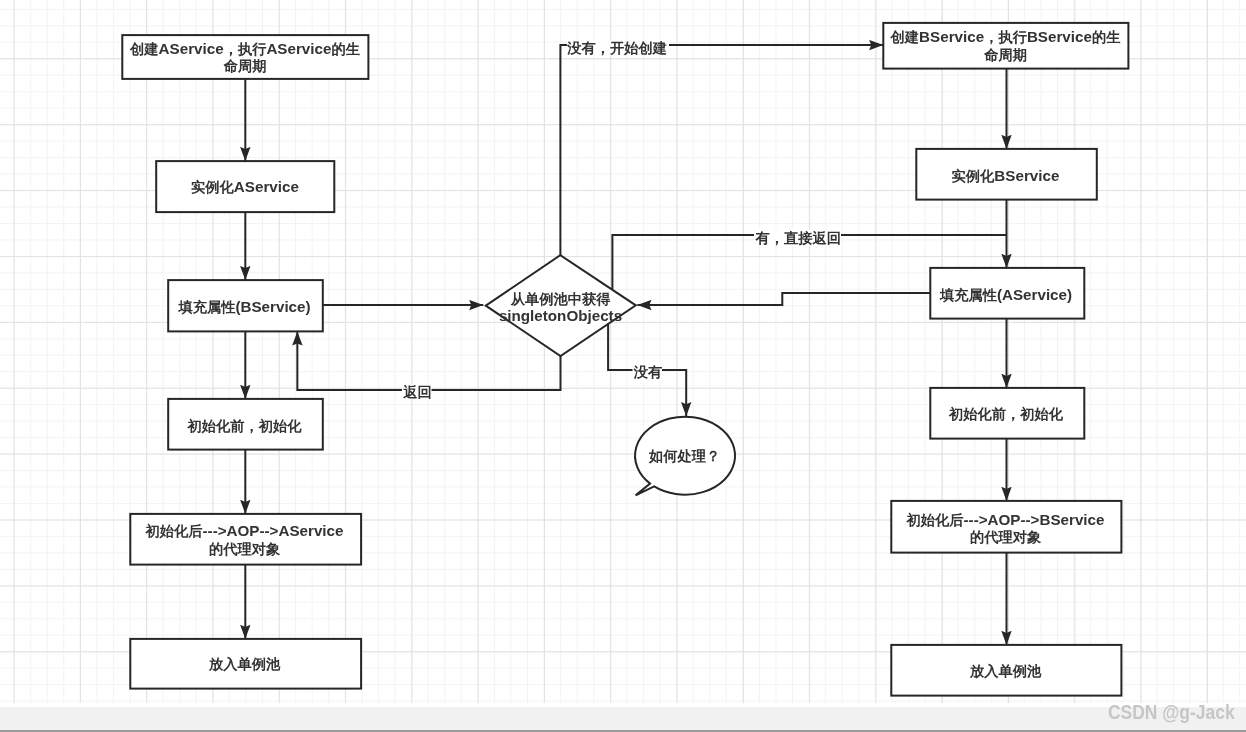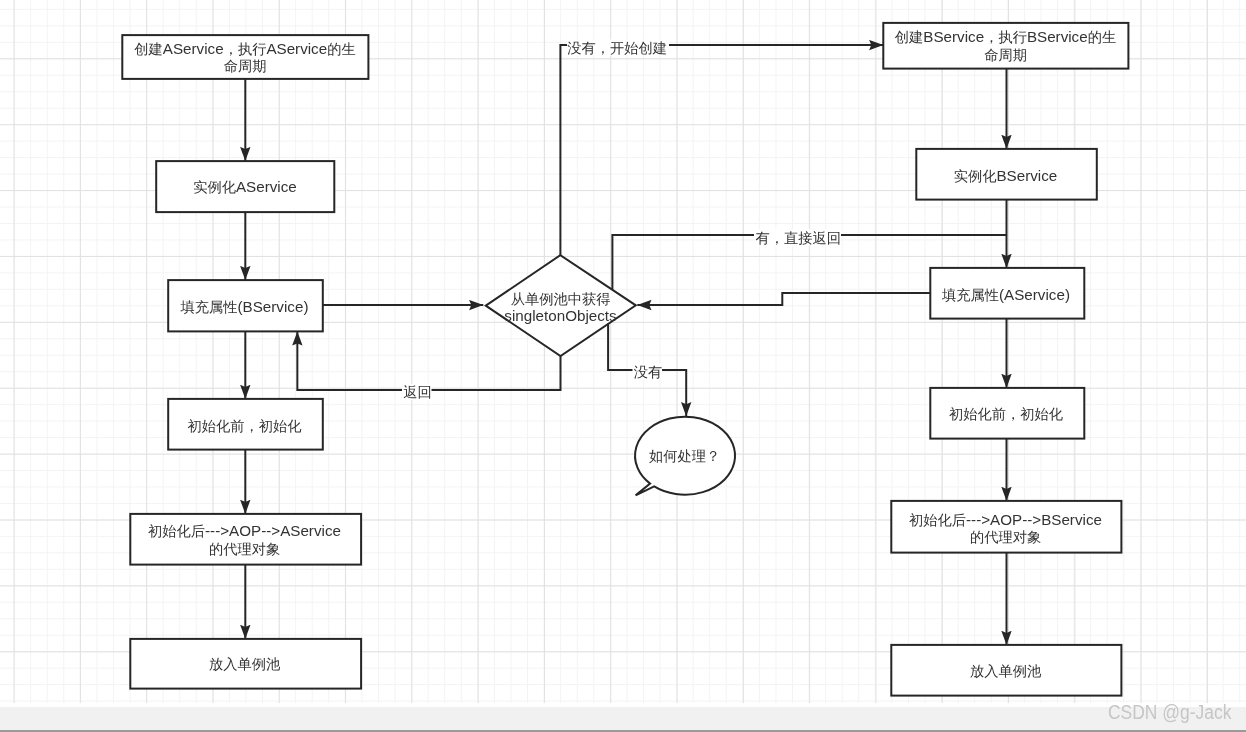--- a/index.html
+++ b/index.html
@@ -1,19 +1,19 @@
 <!DOCTYPE html>
 <html><head>
 <meta charset="utf-8">
 <title>Spring circular dependency flowchart</title>
 <style>
   html,body{margin:0;padding:0;}
   body{width:1246px;height:732px;overflow:hidden;background:#ffffff;
        font-family:"Liberation Sans", sans-serif;}
-  #canvas{position:relative;width:1246px;height:596px;}
+  #canvas{position:relative;width:1246px;height:596px;font-weight:bold;}
   #grid{position:absolute;left:0;top:0;width:1246px;height:703px;
         background-color:#ffffff;
         background-image:
           linear-gradient(to right, #e1e1e1 1px, transparent 1px),
           linear-gradient(to bottom, #e1e1e1 1px, transparent 1px),
           linear-gradient(to right, #f3f3f3 1px, transparent 1px),
           linear-gradient(to bottom, #f3f3f3 1px, transparent 1px);
         background-size:66.3px 65.9px, 66.3px 65.9px, 16.575px 16.475px, 16.575px 16.475px;
         background-position:13.6px 58.3px, 13.6px 58.3px, 13.6px 58.3px, 13.6px 58.3px;}
   #footband{position:absolute;left:0;top:707px;width:1246px;height:23px;background:#f1f1f1;}

